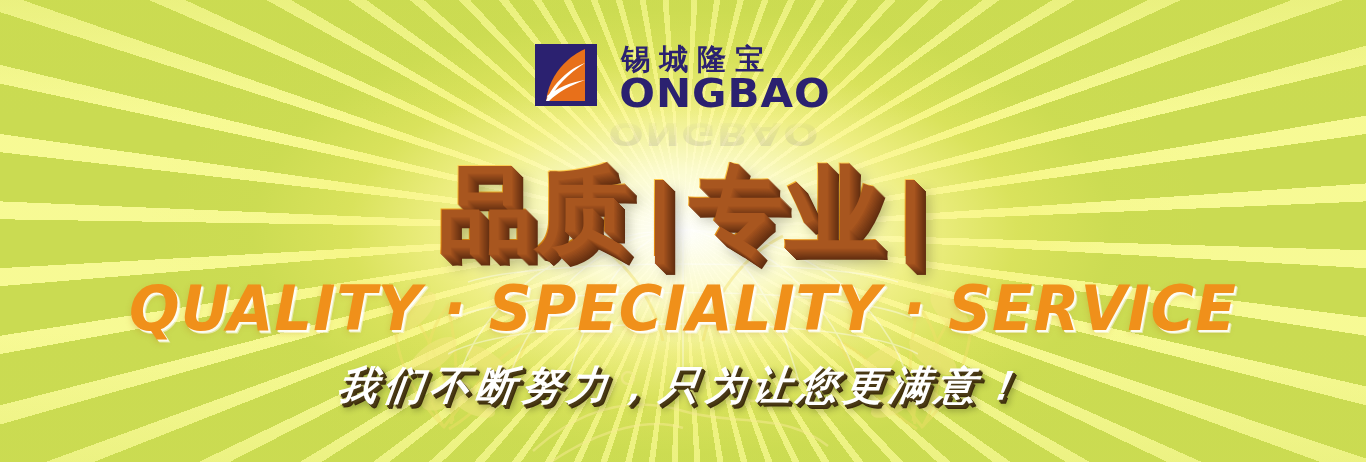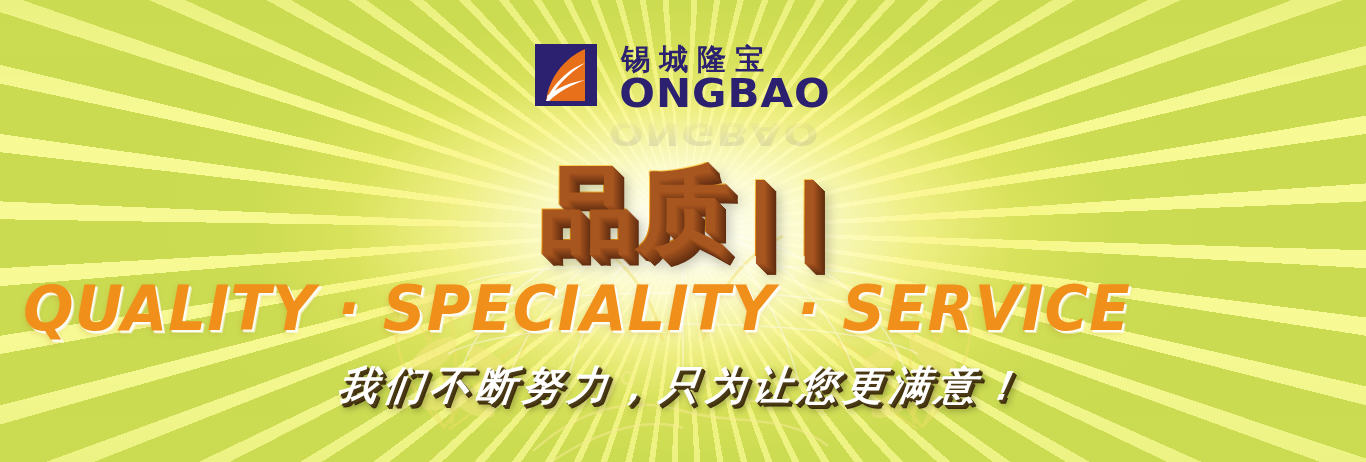--- a/index.html
+++ b/index.html
@@ -170,21 +170,21 @@
     font-size: 84px;
     letter-spacing: 0;
     padding: 0 6px;
   }
 
   
   .tagline-en {
     position: absolute;
     left: 0; right: 0;
     top: 272px;
-    text-align: left;
+    text-align: center;
     z-index: 7;
     white-space: nowrap;
   }
   .tagline-en span {
     display: inline-block;
     font-family: "DejaVu Sans", "Liberation Sans", sans-serif;
     font-weight: bold;
     font-size: 62px;
     letter-spacing: 1px;
     color: #f0901a;
@@ -292,20 +292,21 @@
     </svg>
     <div class="logo-words">
       <div class="logo-cn">锡城隆宝</div>
       <div class="logo-en">ONGBAO</div>
     </div>
   </div>
 
   <div class="headline">
     <div class="hl-word">品质</div>
     <div class="hl-sep">|</div>
+    <div class="hl-word">专业</div>
     <div class="hl-sep">|</div>
   </div>
 
   <div class="tagline-en">
     <span>QUALITY · SPECIALITY · SERVICE</span>
   </div>
 
   <div class="tagline-cn">
     <span>我们不断努力，只为让您更满意！</span>
   </div>

